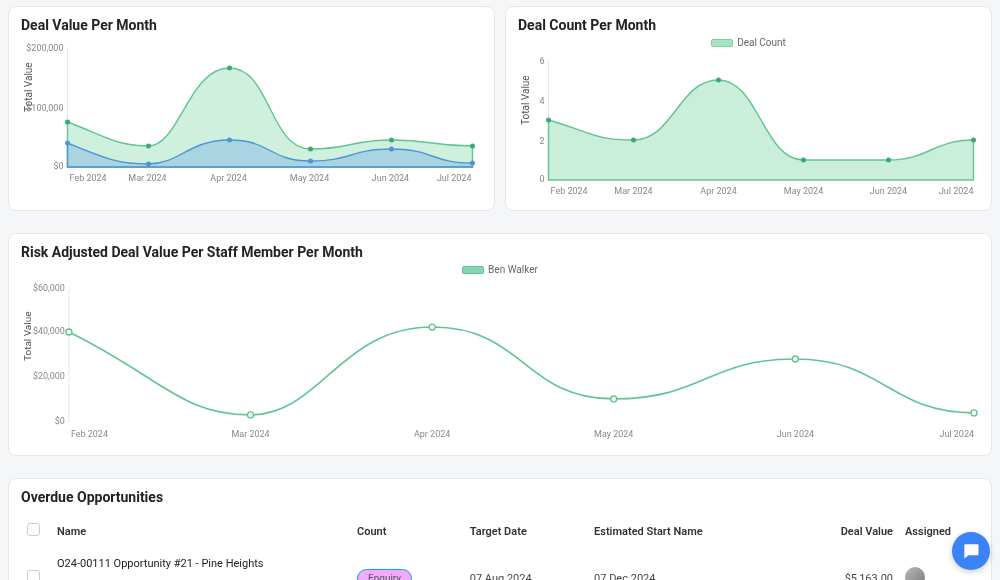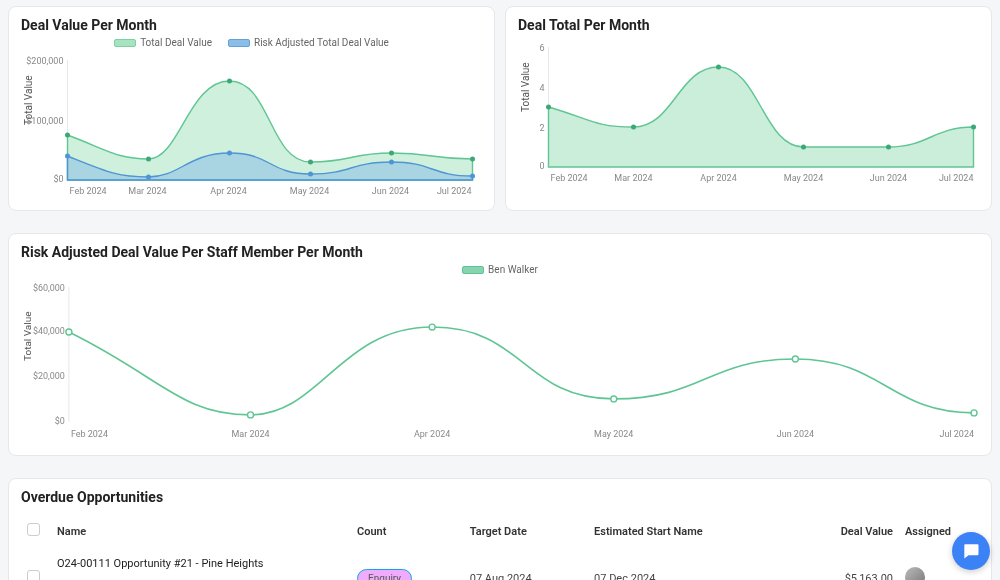--- a/index.html
+++ b/index.html
@@ -84,30 +84,20 @@
 }
 .chat-fab svg { width: 20px; height: 20px; }
 .link-text { color: #222; }
 </style>
 </head>
 <body>
 
 <div class="row">
   <div class="card">
     <div class="card-title">Deal Value Per Month</div>
-    <div class="legend">
-      <div class="legend-item">
-        <span class="legend-swatch" style="background:#a7e3c0;border:1px solid #7bd1a3;"></span>
-        <span>Total Deal Value</span>
-      </div>
-      <div class="legend-item">
-        <span class="legend-swatch" style="background:#8bbde6;border:1px solid #5fa2d8;"></span>
-        <span>Risk Adjusted Total Deal Value</span>
-      </div>
-    </div>
     <svg class="chart-svg" viewBox="0 0 460 150">
 
       <text class="y-label" x="-75" y="10" transform="rotate(-90)">Total Value</text>
 
       <line class="grid-line" x1="46" y1="10" x2="46" y2="130"></line>
       <text class="axis-text" x="42" y="14" text-anchor="end">$200,000</text>
       <text class="axis-text" x="42" y="74" text-anchor="end">$100,000</text>
       <text class="axis-text" x="42" y="132" text-anchor="end">$0</text>
 
       <text class="axis-text" x="48" y="144">Feb 2024</text>
@@ -134,21 +124,27 @@
           <circle cx="127" cy="109" r="2.5"></circle>
           <circle cx="208" cy="31" r="2.5"></circle>
         <circle cx="289" cy="112" r="2.5"></circle>
           <circle cx="370" cy="103" r="2.5"></circle>
           <circle cx="451" cy="109" r="2.5"></circle>
       </g>
     </svg>
   </div>
 
   <div class="card">
-    <div class="card-title">Deal Total Per Month</div>
+    <div class="card-title">Deal Count Per Month</div>
+    <div class="legend">
+      <div class="legend-item">
+        <span class="legend-swatch" style="background:#a7e3c0;border:1px solid #7bd1a3;"></span>
+        <span>Deal Count</span>
+      </div>
+    </div>
     <svg class="chart-svg" viewBox="0 0 460 150">
       <text class="y-label" x="-75" y="10" transform="rotate(-90)">Total Value</text>
       <line class="grid-line" x1="30" y1="10" x2="30" y2="130"></line>
       <text class="axis-text" x="26" y="14" text-anchor="end">6</text>
       <text class="axis-text" x="26" y="54" text-anchor="end">4</text>
       <text class="axis-text" x="26" y="94" text-anchor="end">2</text>
       <text class="axis-text" x="26" y="132" text-anchor="end">0</text>
       <text class="axis-text" x="32" y="144">Feb 2024</text>
       <text class="axis-text" x="115" y="144" text-anchor="middle">Mar 2024</text>
       <text class="axis-text" x="200" y="144" text-anchor="middle">Apr 2024</text>

